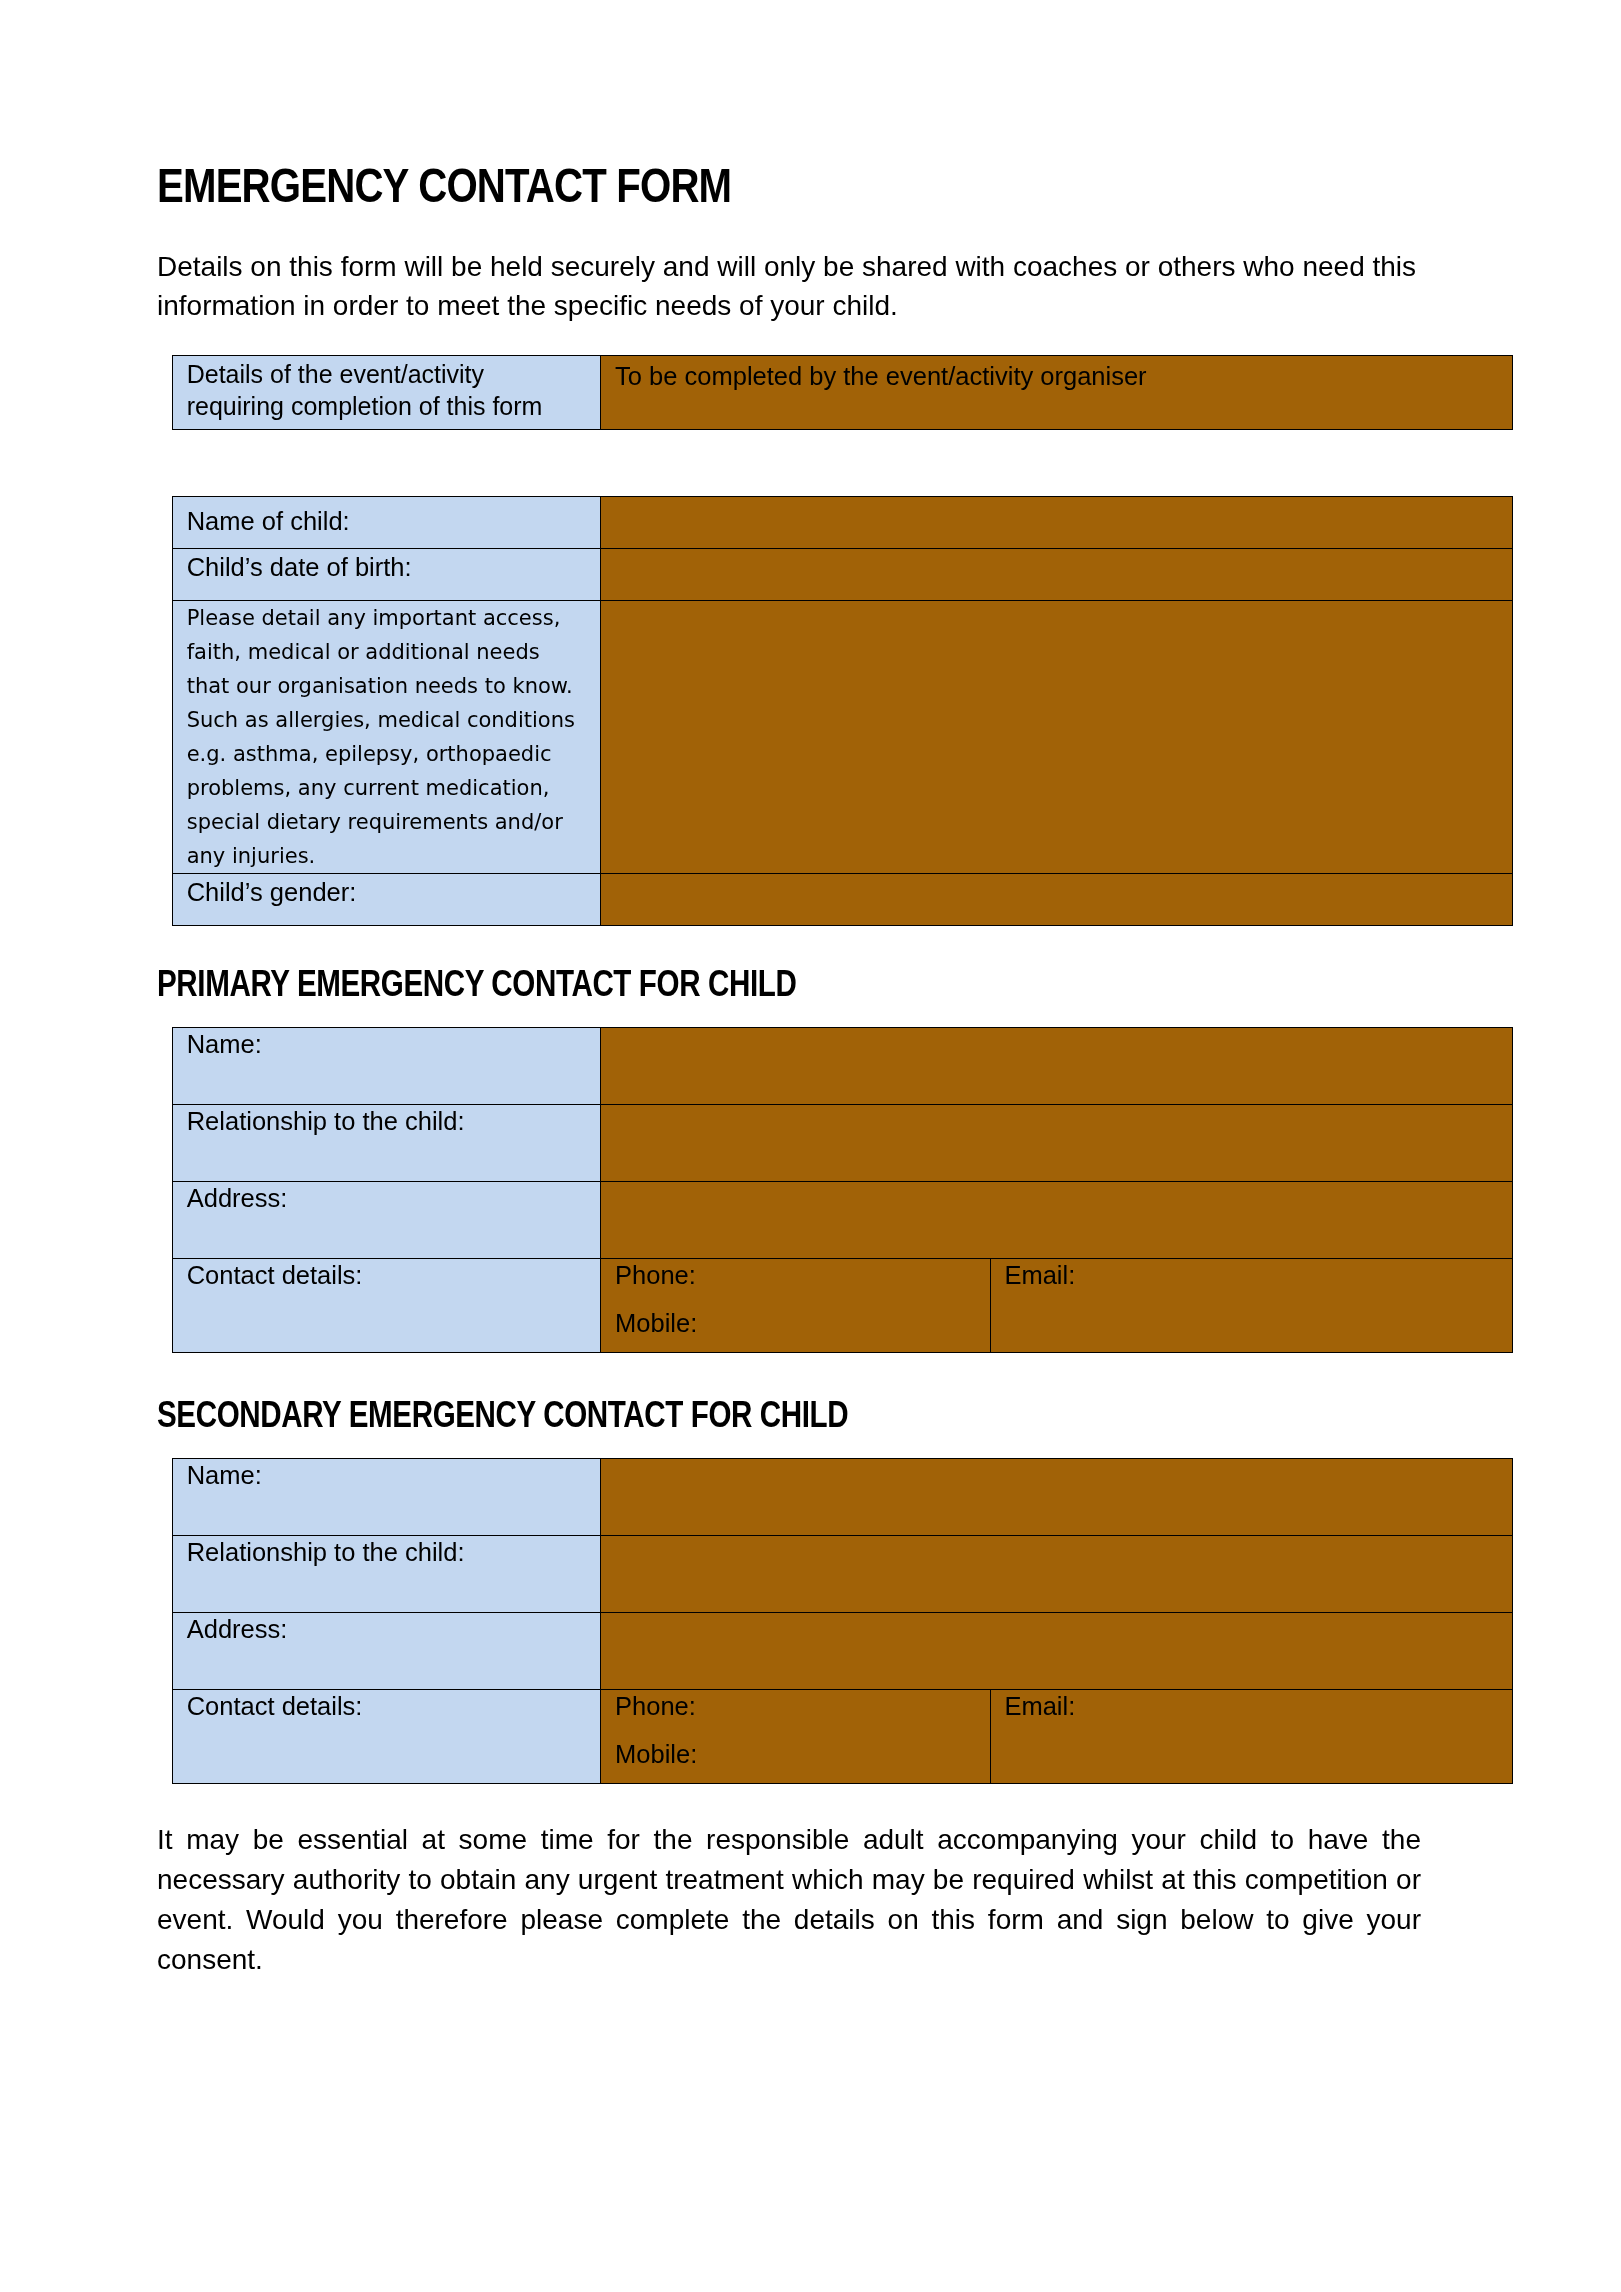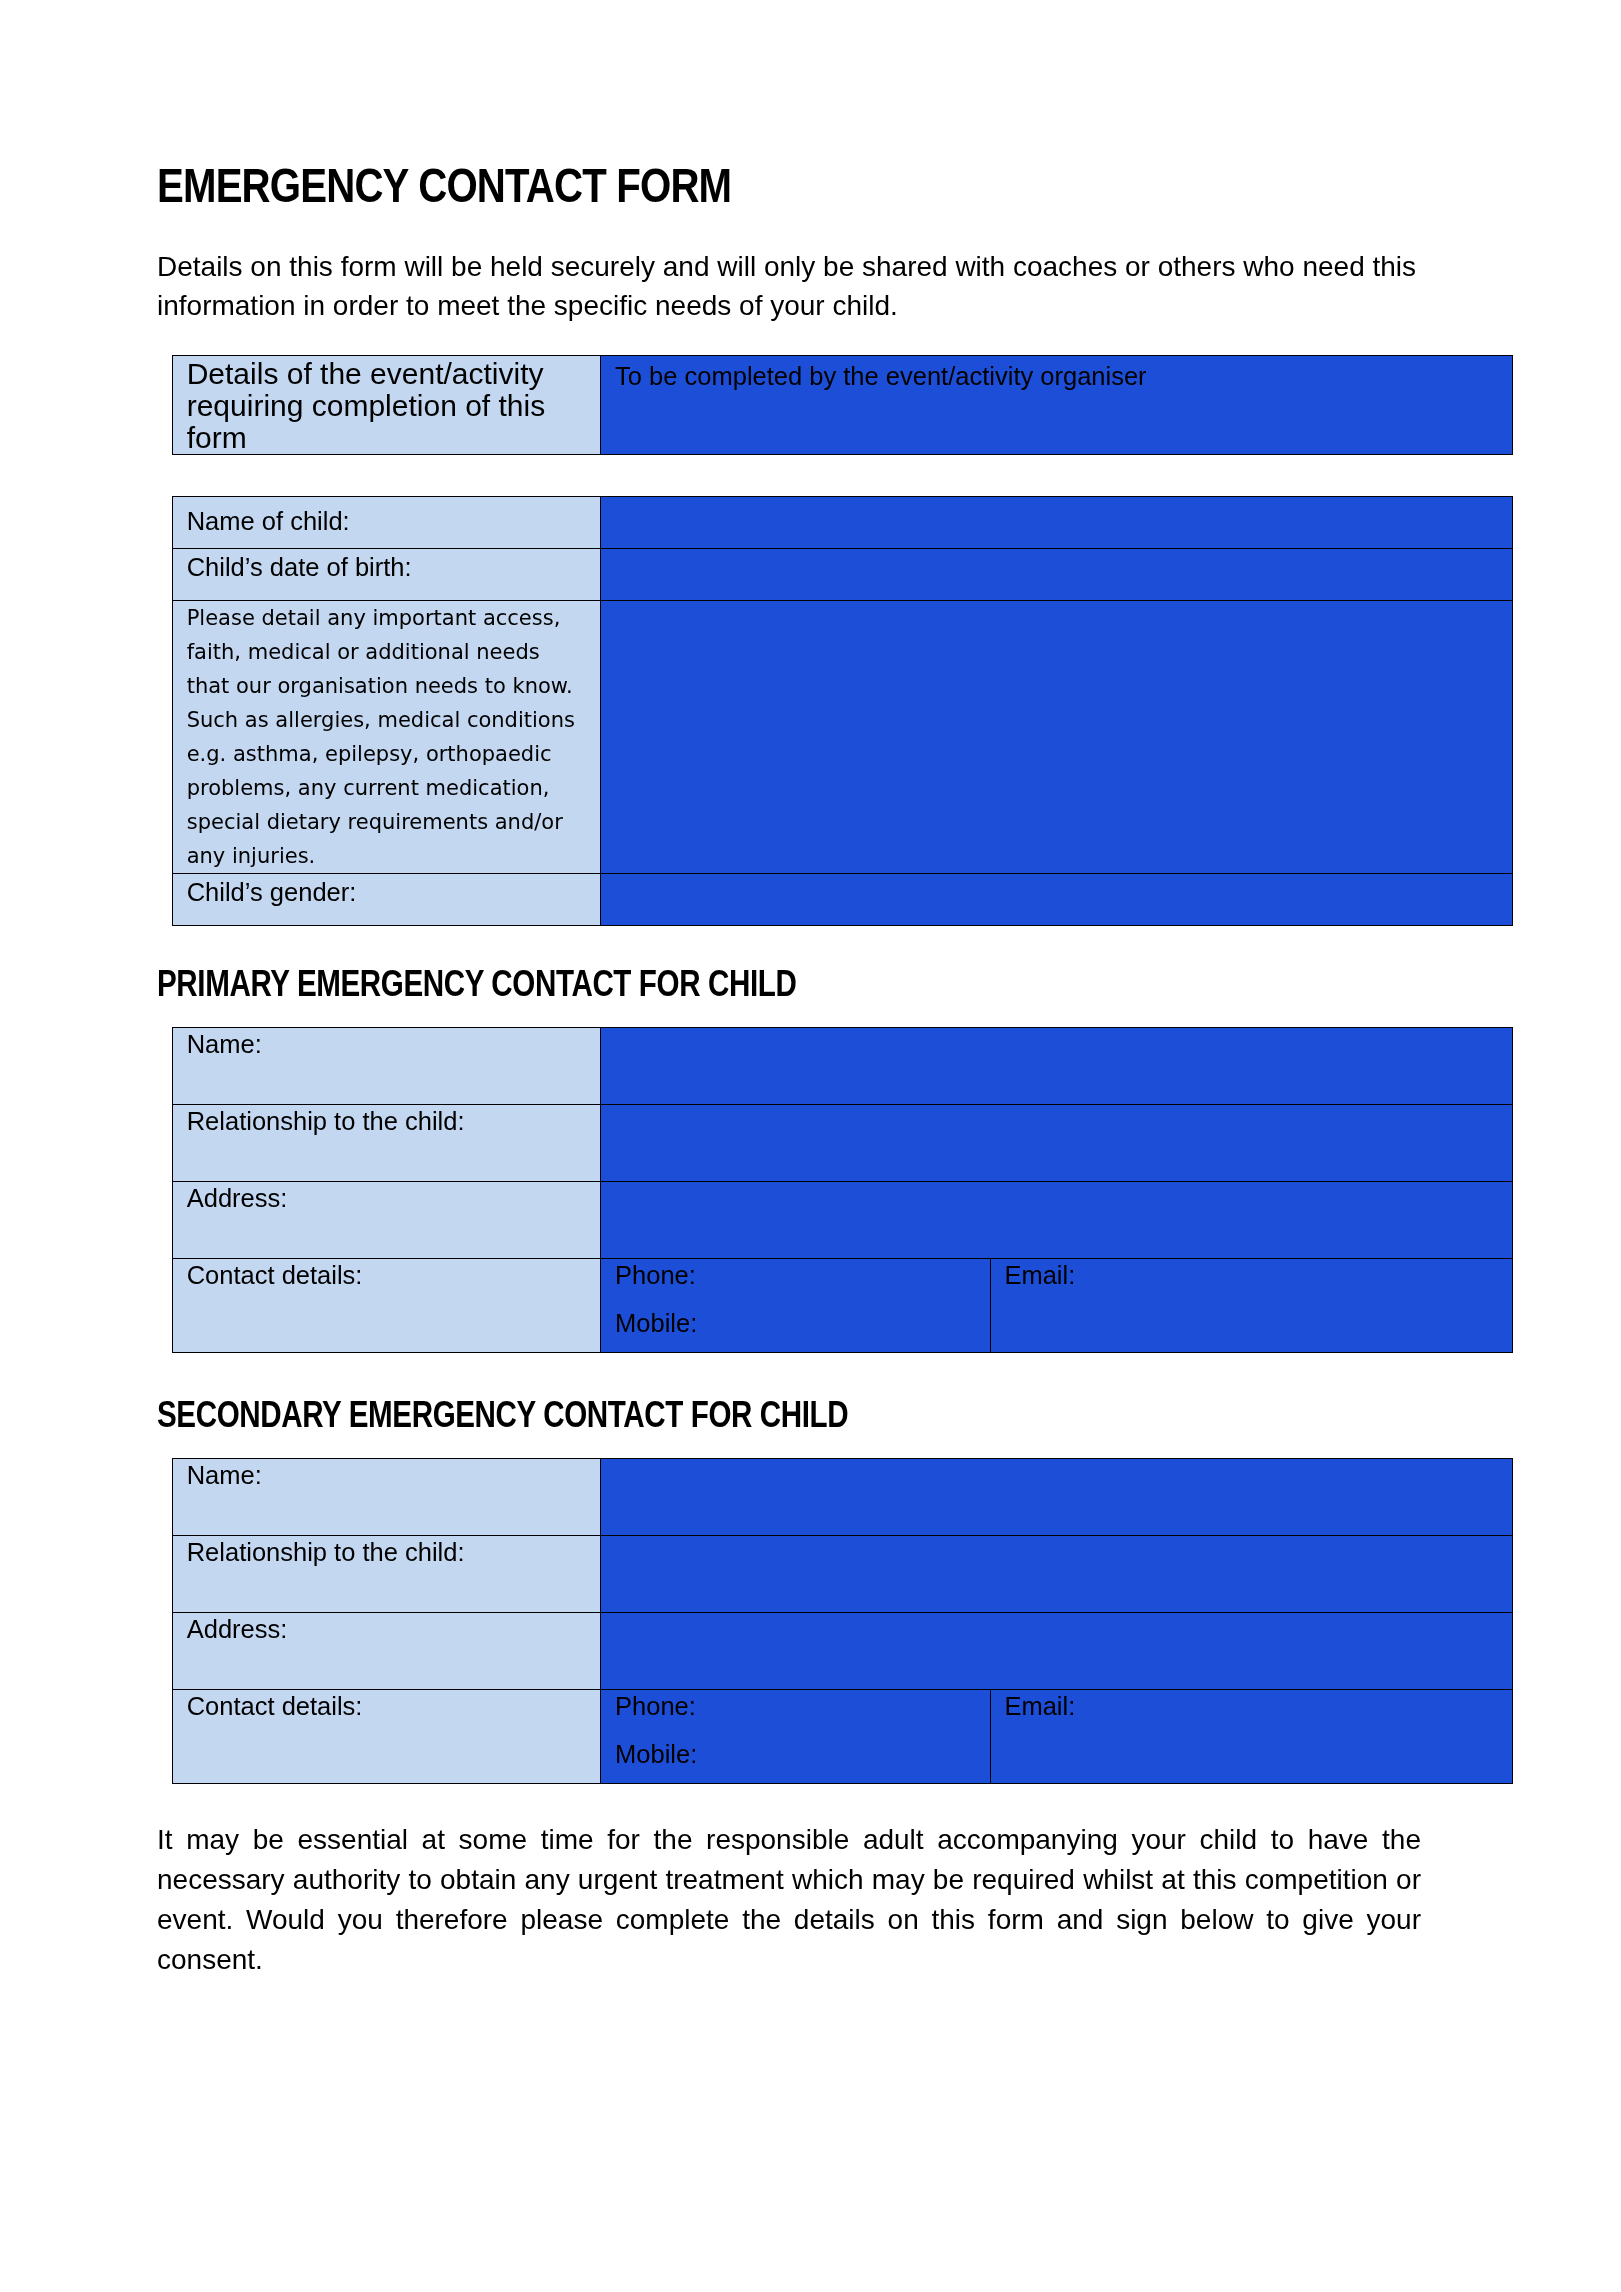--- a/index.html
+++ b/index.html
@@ -10,36 +10,36 @@
            font-weight: bold; font-size: 49px; letter-spacing: -1px;
            transform: scaleX(0.82); transform-origin: left top; white-space: nowrap; }
   .heading { left: 157px; font-weight: bold; font-size: 37px; letter-spacing: -0.5px;
              transform: scaleX(0.8); transform-origin: left top; white-space: nowrap; }
   .intro { left: 157px; top: 247px; width: 1362px; font-size: 28px; line-height: 39px; }
   .consent { left: 157px; top: 1820px; width: 1264px; font-size: 28px; line-height: 40px;
              text-align: justify; }
   table { position: absolute; left: 172px; width: 1341px; border-collapse: collapse; }
   td { border: 1.5px solid #000; vertical-align: top; padding: 0 13.7px; font-size: 25.5px; line-height: 32px; }
   td.lbl { background: #c3d7f0; width: 400px; }
-  td.val { background: #1d4ed8; }
+  td.val { background: #a16207; }
   .needs { font-family: "DejaVu Sans", sans-serif; font-size: 21px; line-height: 34px; padding-top: 0; }
   .phone { display: block; }
   .mobile { display: block; margin-top: 16px; }
 </style>
 </head>
 <body>
 
 <h1 class="abs title" style="margin:0;">EMERGENCY CONTACT FORM</h1>
 
 <p class="abs intro" style="margin:0;">Details on this form will be held securely and will only be shared with coaches or others who need this information in order to meet the specific needs of your child.</p>
 
 <table style="top:355px;">
   <tbody>
       <tr style="height:74px;">
-    <td class="lbl" style="font-size:30px; line-height:32px; padding-top:2px;">Details of the event/activity requiring completion of this form</td>
+    <td class="lbl" style="font-size:25px; line-height:32px; padding-top:2px;">Details of the event/activity requiring completion of this form</td>
     <td class="val" style="padding-top:3.9px;">To be completed by the event/activity organiser</td>
   </tr>
 </tbody>
   </table>
 
 <table style="top:496px;">
   <tbody>
       <tr style="height:52px;">
     <td class="lbl" style="padding-top:8px;">Name of child:</td>
     <td class="val"></td>

